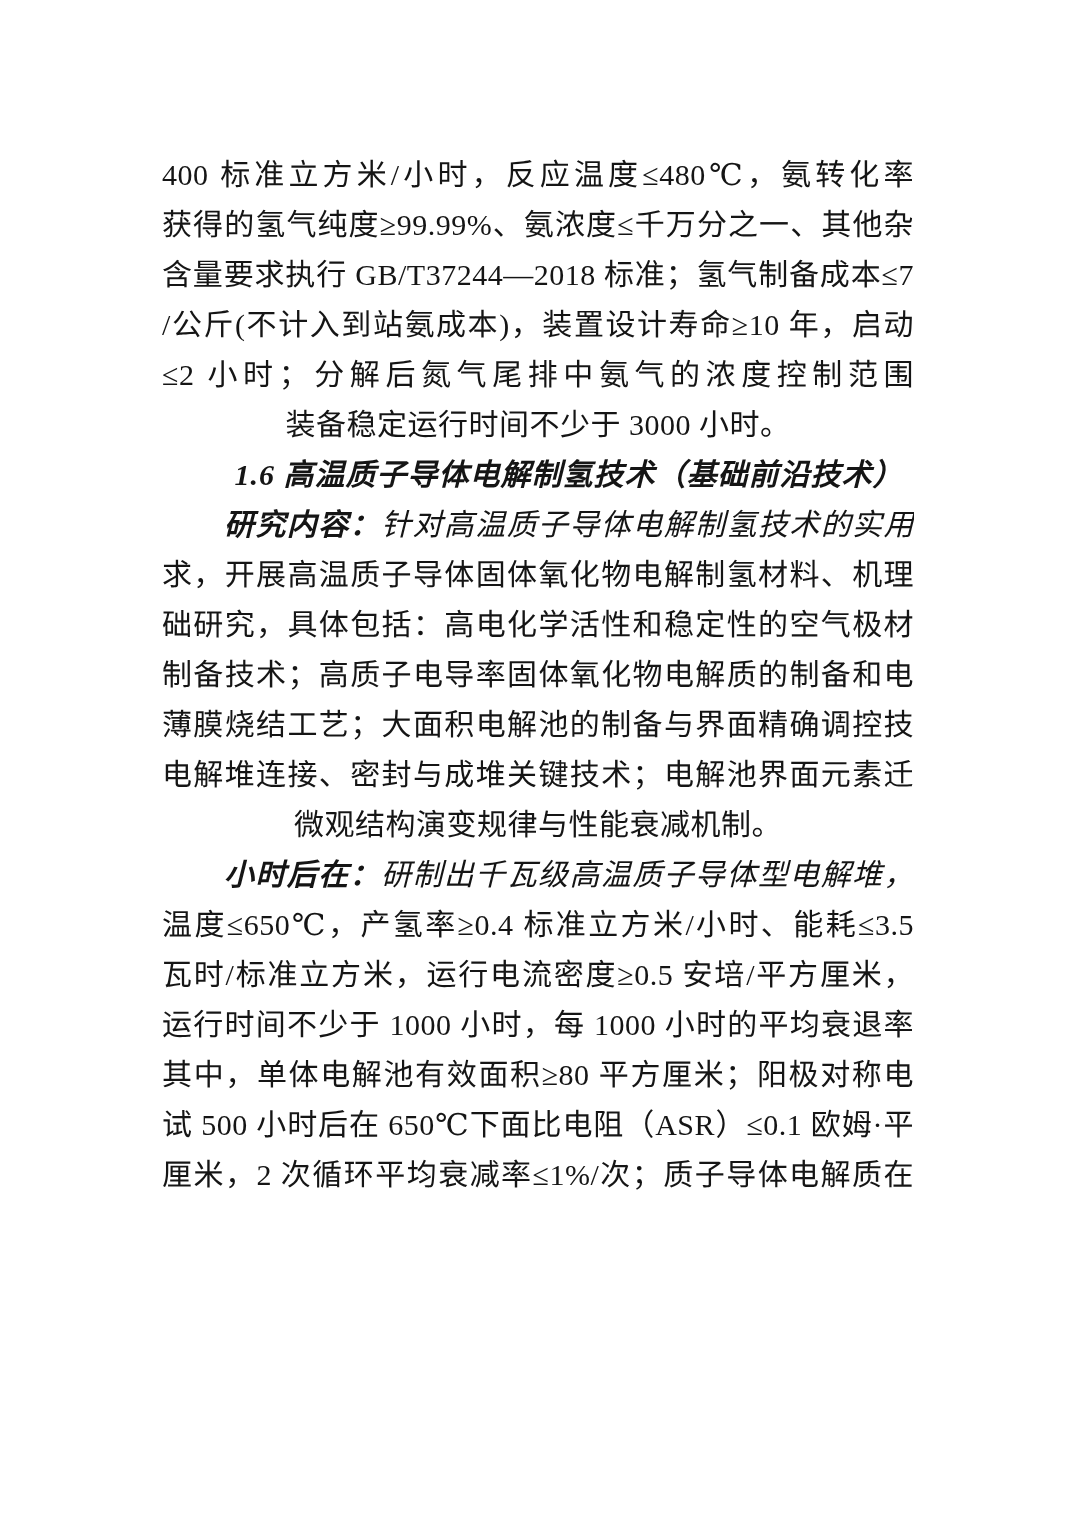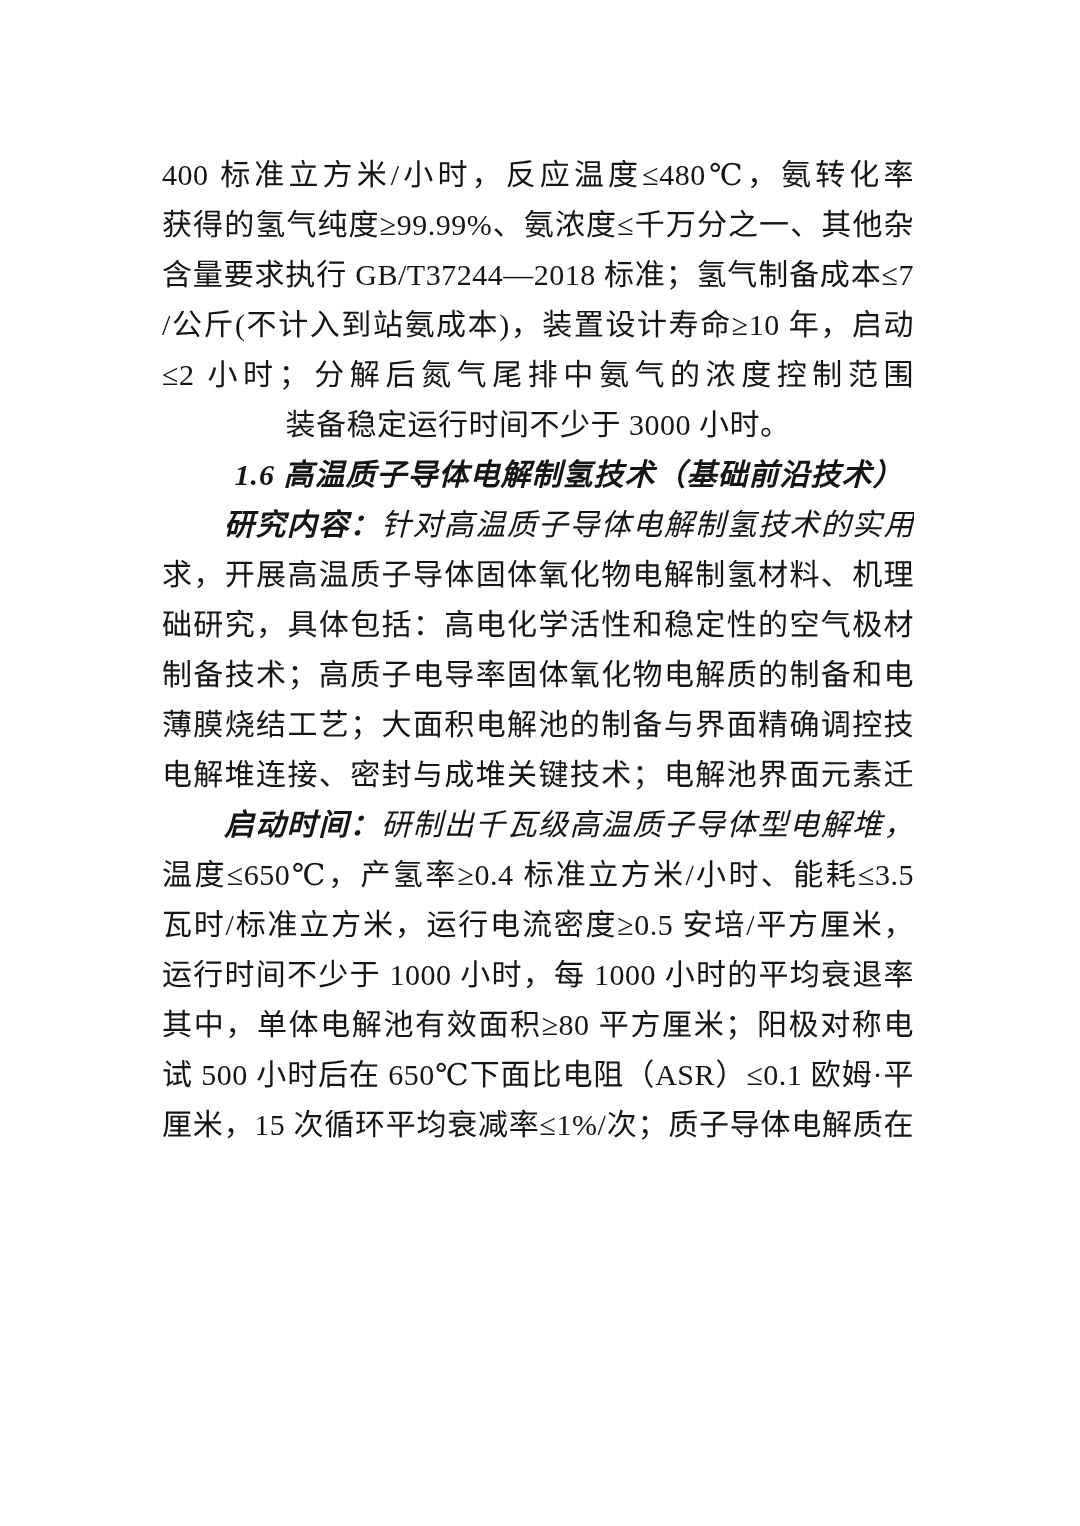--- a/index.html
+++ b/index.html
@@ -63,21 +63,22 @@
       <div class="line just">/公斤(不计入到站氨成本)，装置设计寿命≥10 年，启动时间</div>
       <div class="line just">≤2 小时；分解后氮气尾排中氨气的浓度控制范围≤10ppm；</div>
       <div class="line">装备稳定运行时间不少于 3000 小时。</div>
       <div class="line ind head">1.6 高温质子导体电解制氢技术（基础前沿技术）</div>
       <div class="line just ind"><span class="lbl">研究内容：</span>针对高温质子导体电解制氢技术的实用化需</div>
       <div class="line just">求，开展高温质子导体固体氧化物电解制氢材料、机理等基</div>
       <div class="line just">础研究，具体包括：高电化学活性和稳定性的空气极材料与</div>
       <div class="line just">制备技术；高质子电导率固体氧化物电解质的制备和电解质</div>
       <div class="line just">薄膜烧结工艺；大面积电解池的制备与界面精确调控技术；</div>
       <div class="line just">电解堆连接、密封与成堆关键技术；电解池界面元素迁移、</div>
-      <div class="line just ind"><span class="lbl">启动时间：</span>研制出千瓦级高温质子导体型电解堆，运行</div>
+      <div class="line">微观结构演变规律与性能衰减机制。</div>
+      <div class="line just ind"><span class="lbl">小时后在：</span>研制出千瓦级高温质子导体型电解堆，运行</div>
       <div class="line just">温度≤650℃，产氢率≥0.4 标准立方米/小时、能耗≤3.5 千</div>
       <div class="line just">瓦时/标准立方米，运行电流密度≥0.5 安培/平方厘米，连续</div>
       <div class="line just">运行时间不少于 1000 小时，每 1000 小时的平均衰退率≤3%。</div>
       <div class="line just">其中，单体电解池有效面积≥80 平方厘米；阳极对称电池测</div>
       <div class="line just">试 500 小时后在 650℃下面比电阻（ASR）≤0.1 欧姆·平方</div>
-      <div class="line just">厘米，15 次循环平均衰减率≤1%/次；质子导体电解质在</div>
+      <div class="line just">厘米，2 次循环平均衰减率≤1%/次；质子导体电解质在</div>
     </div>
 </div>
 
 </body></html>

